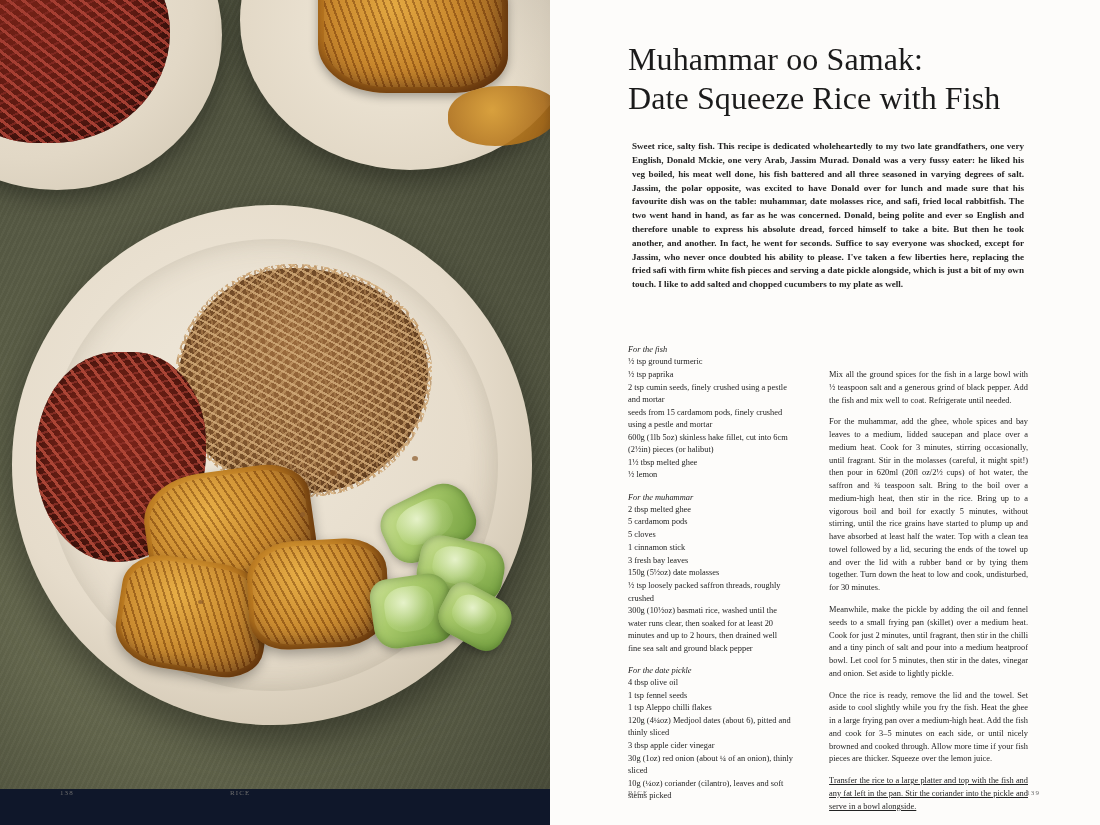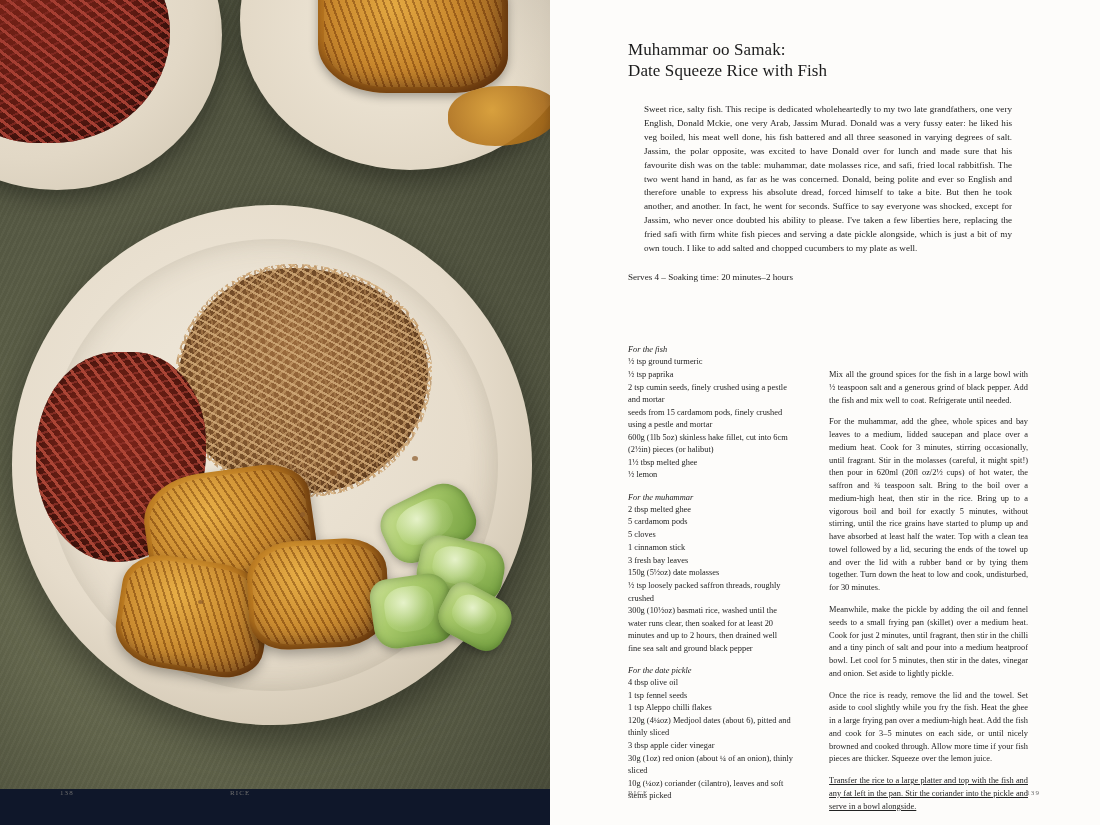--- a/index.html
+++ b/index.html
@@ -211,35 +211,36 @@
     padding: 0;
   }
   .right-inner {
     position: absolute;
     left: 78px;
     top: 40px;
     width: 400px;
   }
   .recipe-title {
     font-family: "Liberation Serif", serif;
-    font-size: 17px;
+    font-size: 32px;
     line-height: 1.22;
     font-weight: 400;
     color: #1b1b1b;
     letter-spacing: .1px;
     margin: 0 0 22px 0;
   }
   .recipe-title .line { display: block; }
 
   .headnote {
     font-size: 9.1px;
     line-height: 1.52;
     color: #232323;
     text-align: justify;
-    margin: 16px;
+    margin: 4px;
+    font-weight: bold;
   }
 
   .serves {
     font-size: 9.1px;
     line-height: 1.5;
     color: #232323;
     margin: 11px 0 0 0;
   }
 
   .columns {
@@ -334,21 +335,20 @@
   </div>
 
   <div class="page-right">
 
     <div class="right-inner">
       <h1 class="recipe-title">
         <span class="line">Muhammar oo Samak:</span>
         <span class="line">Date Squeeze Rice with Fish</span>
       </h1>
       <p class="headnote">Sweet rice, salty fish. This recipe is dedicated wholeheartedly to my two late grandfathers, one very English, Donald Mckie, one very Arab, Jassim Murad. Donald was a very fussy eater: he liked his veg boiled, his meat well done, his fish battered and all three seasoned in varying degrees of salt. Jassim, the polar opposite, was excited to have Donald over for lunch and made sure that his favourite dish was on the table: muhammar, date molasses rice, and safi, fried local rabbitfish. The two went hand in hand, as far as he was concerned. Donald, being polite and ever so English and therefore unable to express his absolute dread, forced himself to take a bite. But then he took another, and another. In fact, he went for seconds. Suffice to say everyone was shocked, except for Jassim, who never once doubted his ability to please. I've taken a few liberties here, replacing the fried safi with firm white fish pieces and serving a date pickle alongside, which is just a bit of my own touch. I like to add salted and chopped cucumbers to my plate as well.</p>
-      <p class="serves">Serves 4 – Soaking time: 20 minutes–2 hours</p>
     </div>
 
     <div class="columns">
 
       <div class="col-ing">
 
         <div class="ing-group">
           <div class="ing-head">For the fish</div>
           <ul class="ing-list">
             <li>½ tsp ground turmeric</li>

